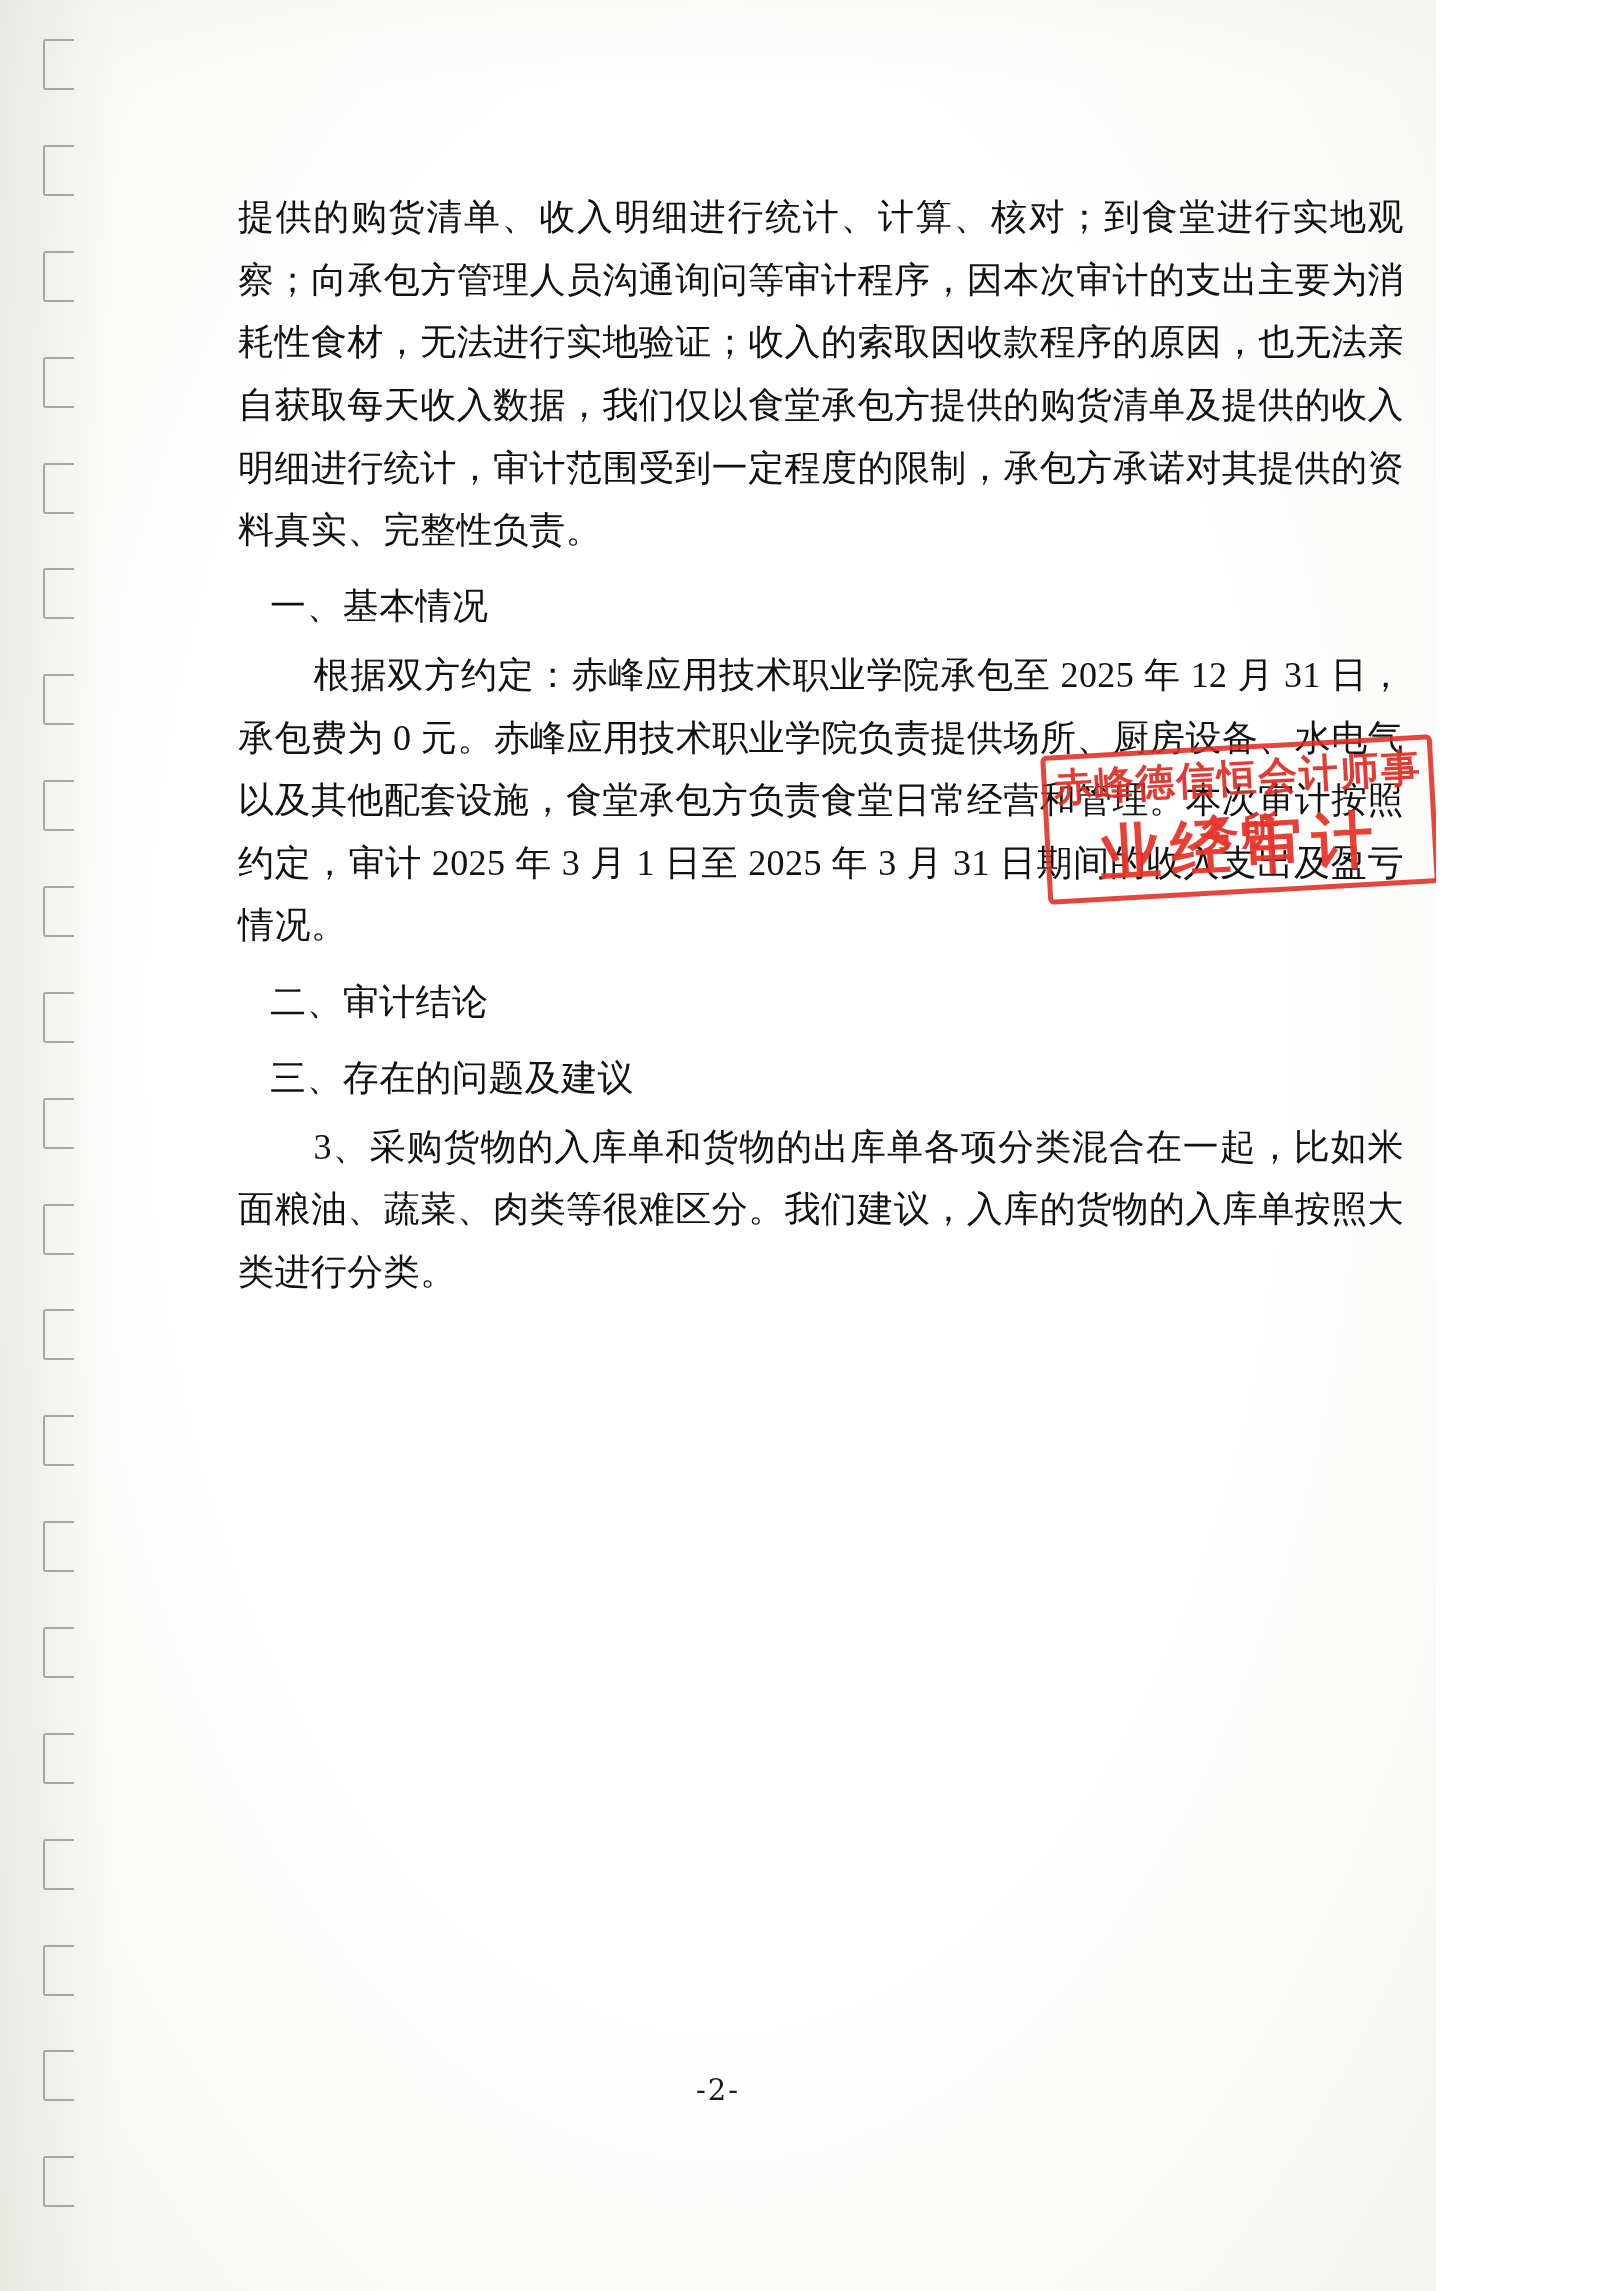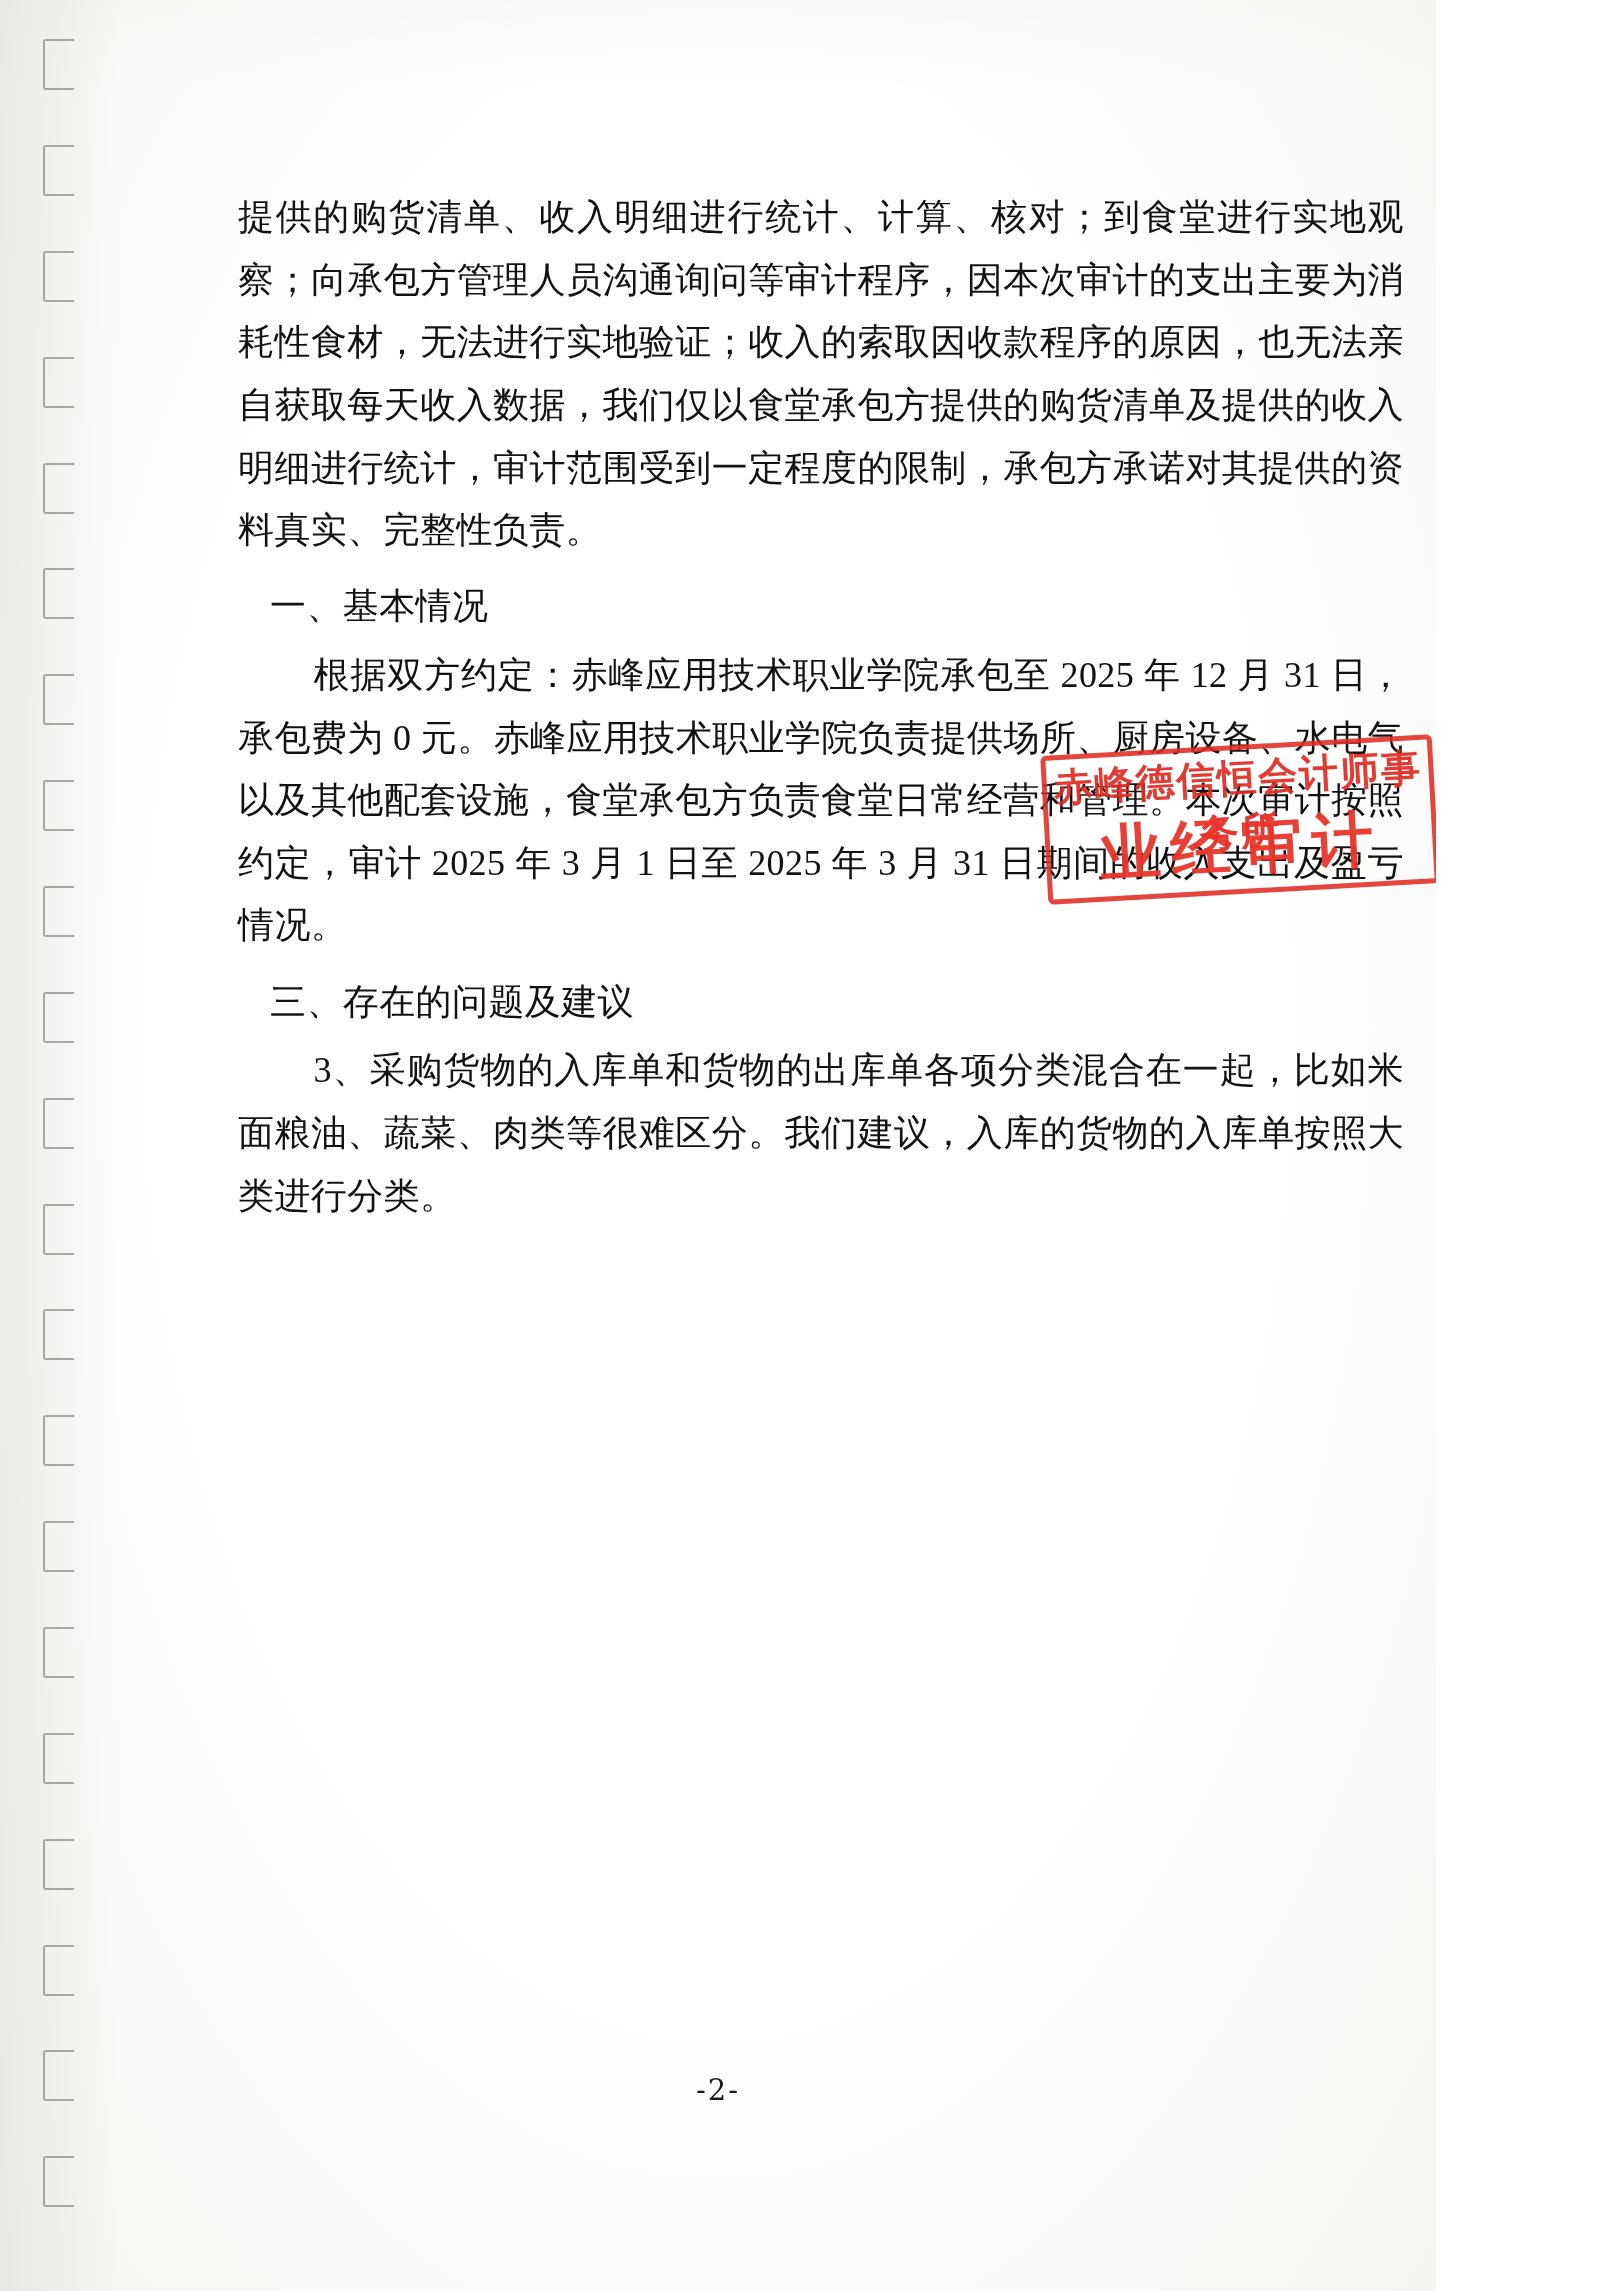--- a/index.html
+++ b/index.html
@@ -165,20 +165,21 @@
   </div>
 
   <div class="content">
 
     <p class="body-paragraph">提供的购货清单、收入明细进行统计、计算、核对；到食堂进行实地观察；向承包方管理人员沟通询问等审计程序，因本次审计的支出主要为消耗性食材，无法进行实地验证；收入的索取因收款程序的原因，也无法亲自获取每天收入数据，我们仅以食堂承包方提供的购货清单及提供的收入明细进行统计，审计范围受到一定程度的限制，承包方承诺对其提供的资料真实、完整性负责。</p>
 
     <p class="heading">一、基本情况</p>
 
     <p class="indent">根据双方约定：赤峰应用技术职业学院承包至 2025 年 12 月 31 日，承包费为 0 元。赤峰应用技术职业学院负责提供场所、厨房设备、水电气以及其他配套设施，食堂承包方负责食堂日常经营和管理。本次审计按照约定，审计 2025 年 3 月 1 日至 2025 年 3 月 31 日期间的收入支出及盈亏情况。</p>
 
+    <p class="heading">二、审计结论</p>
 
 
     <p class="heading">三、存在的问题及建议</p>
 
     <p class="indent">3、采购货物的入库单和货物的出库单各项分类混合在一起，比如米面粮油、蔬菜、肉类等很难区分。我们建议，入库的货物的入库单按照大类进行分类。</p>
 
 
   </div>
 
   <div class="seal">

